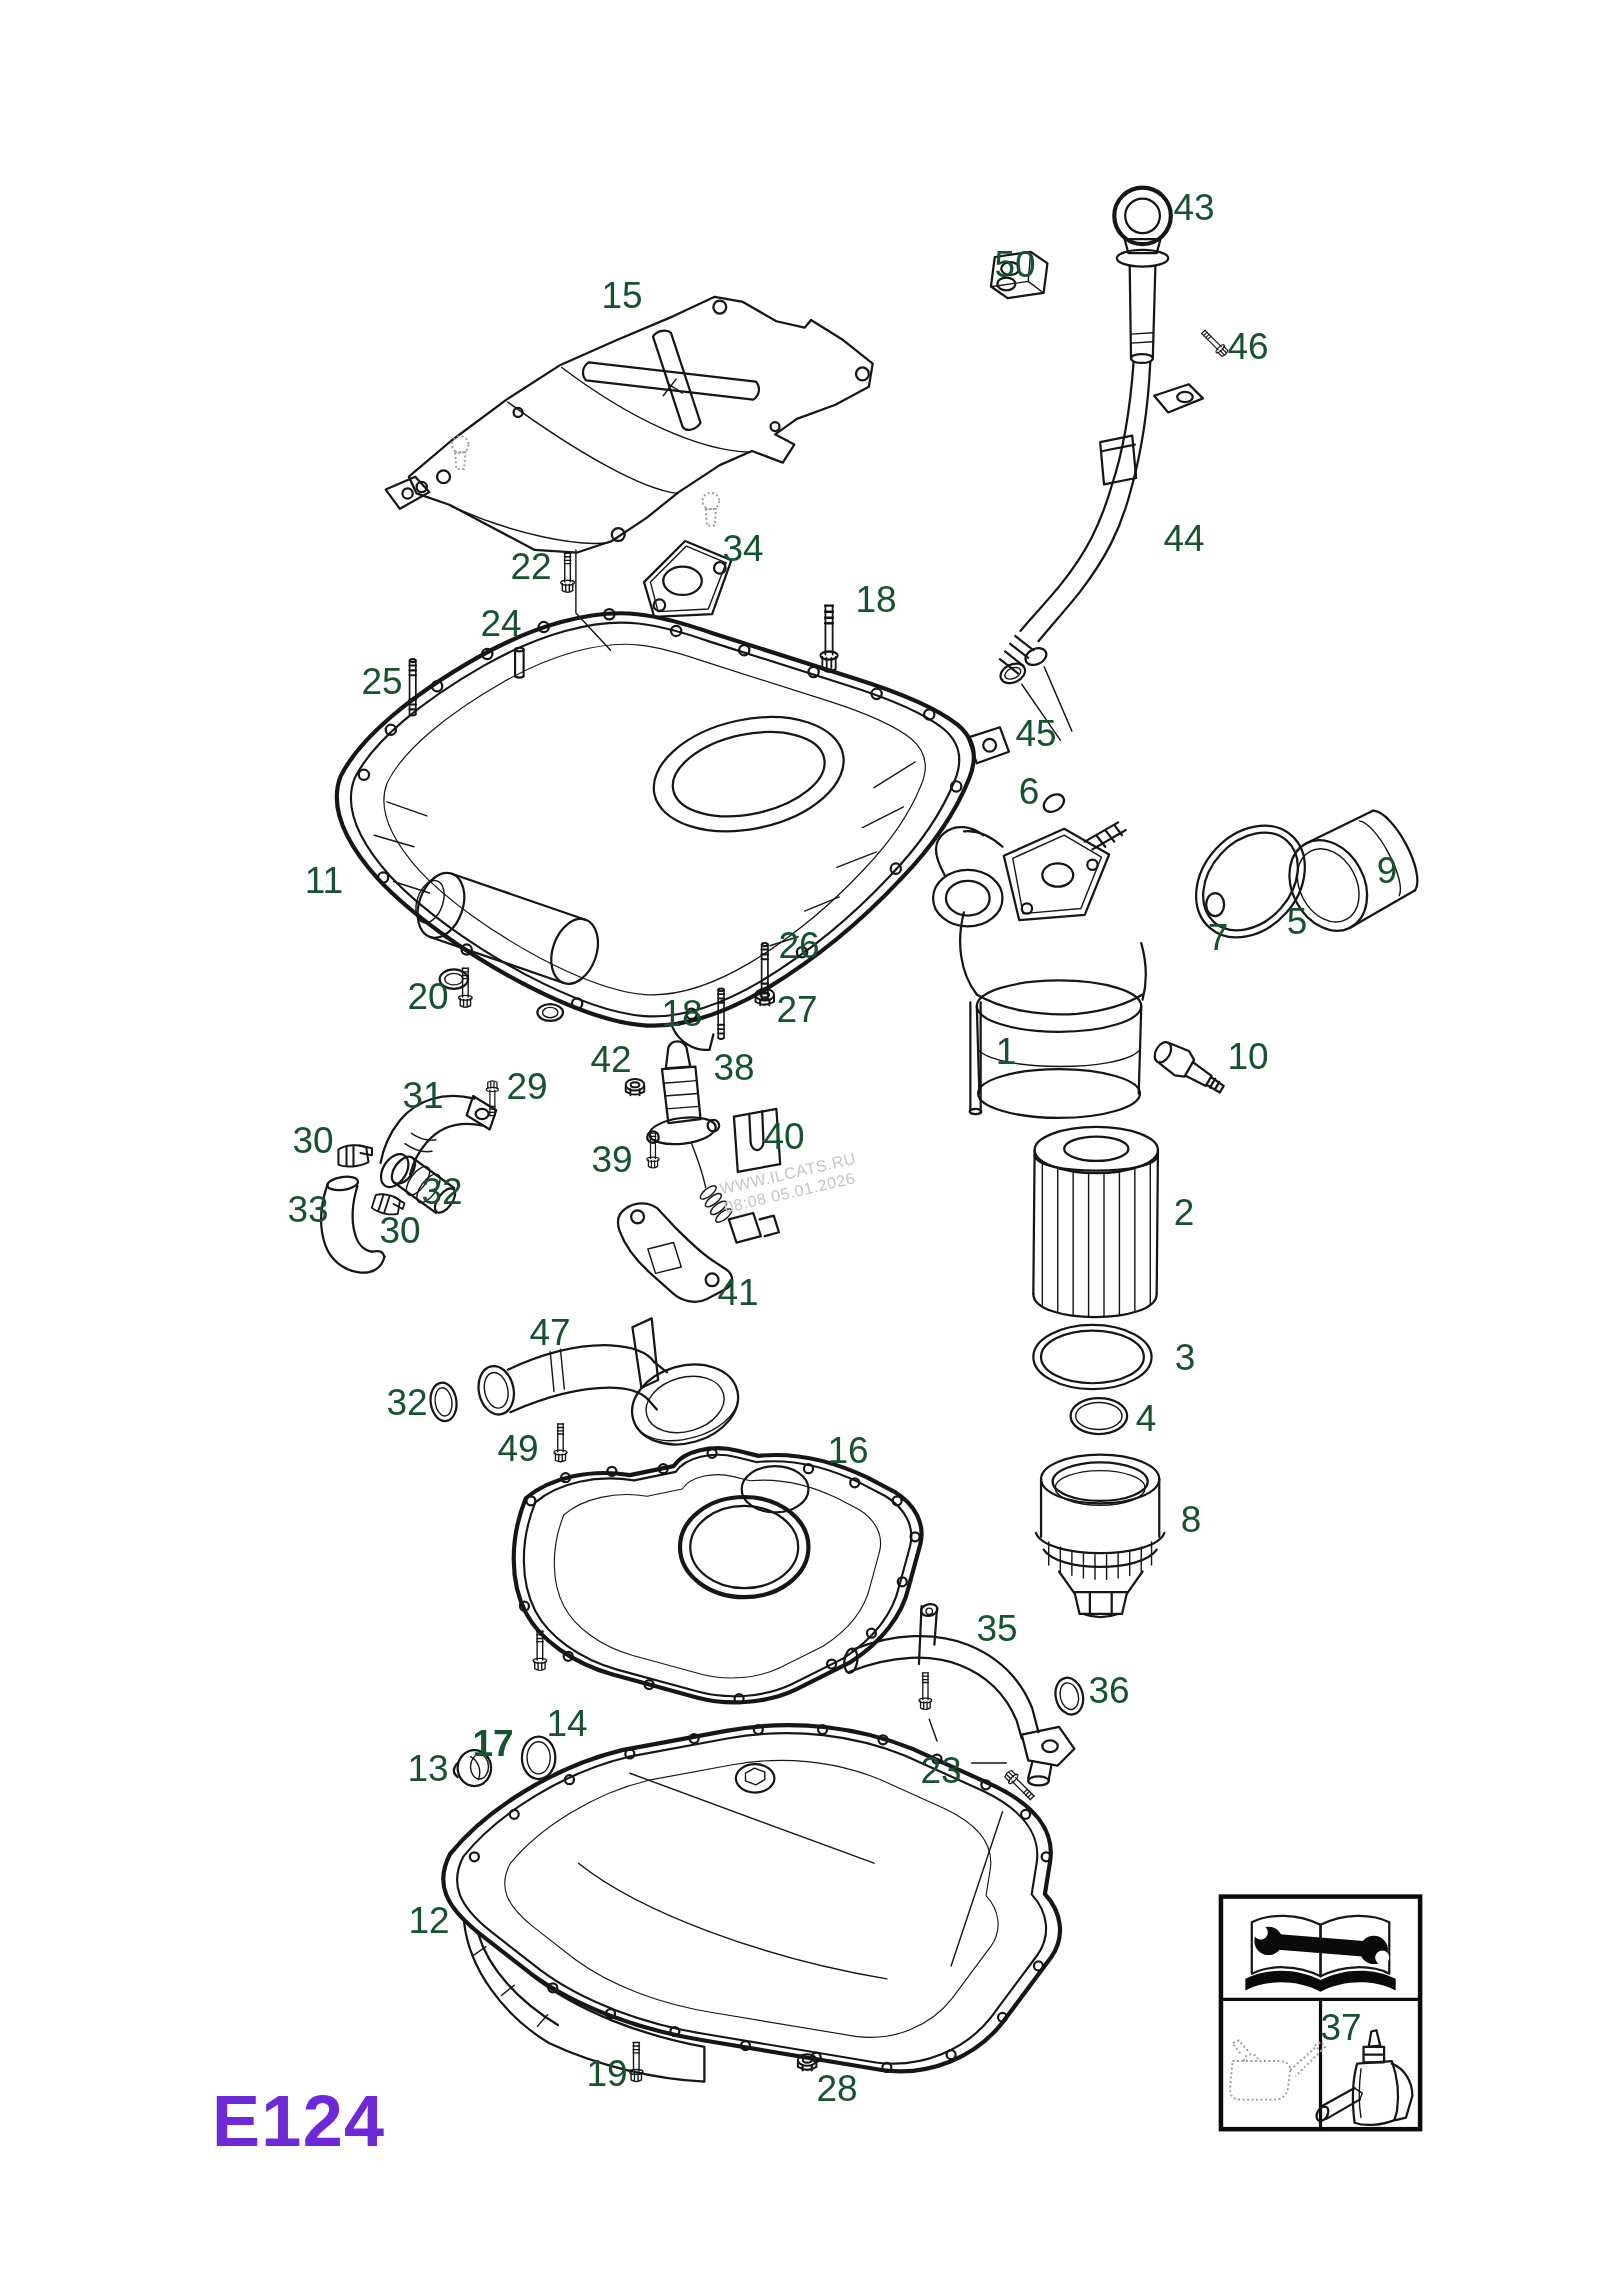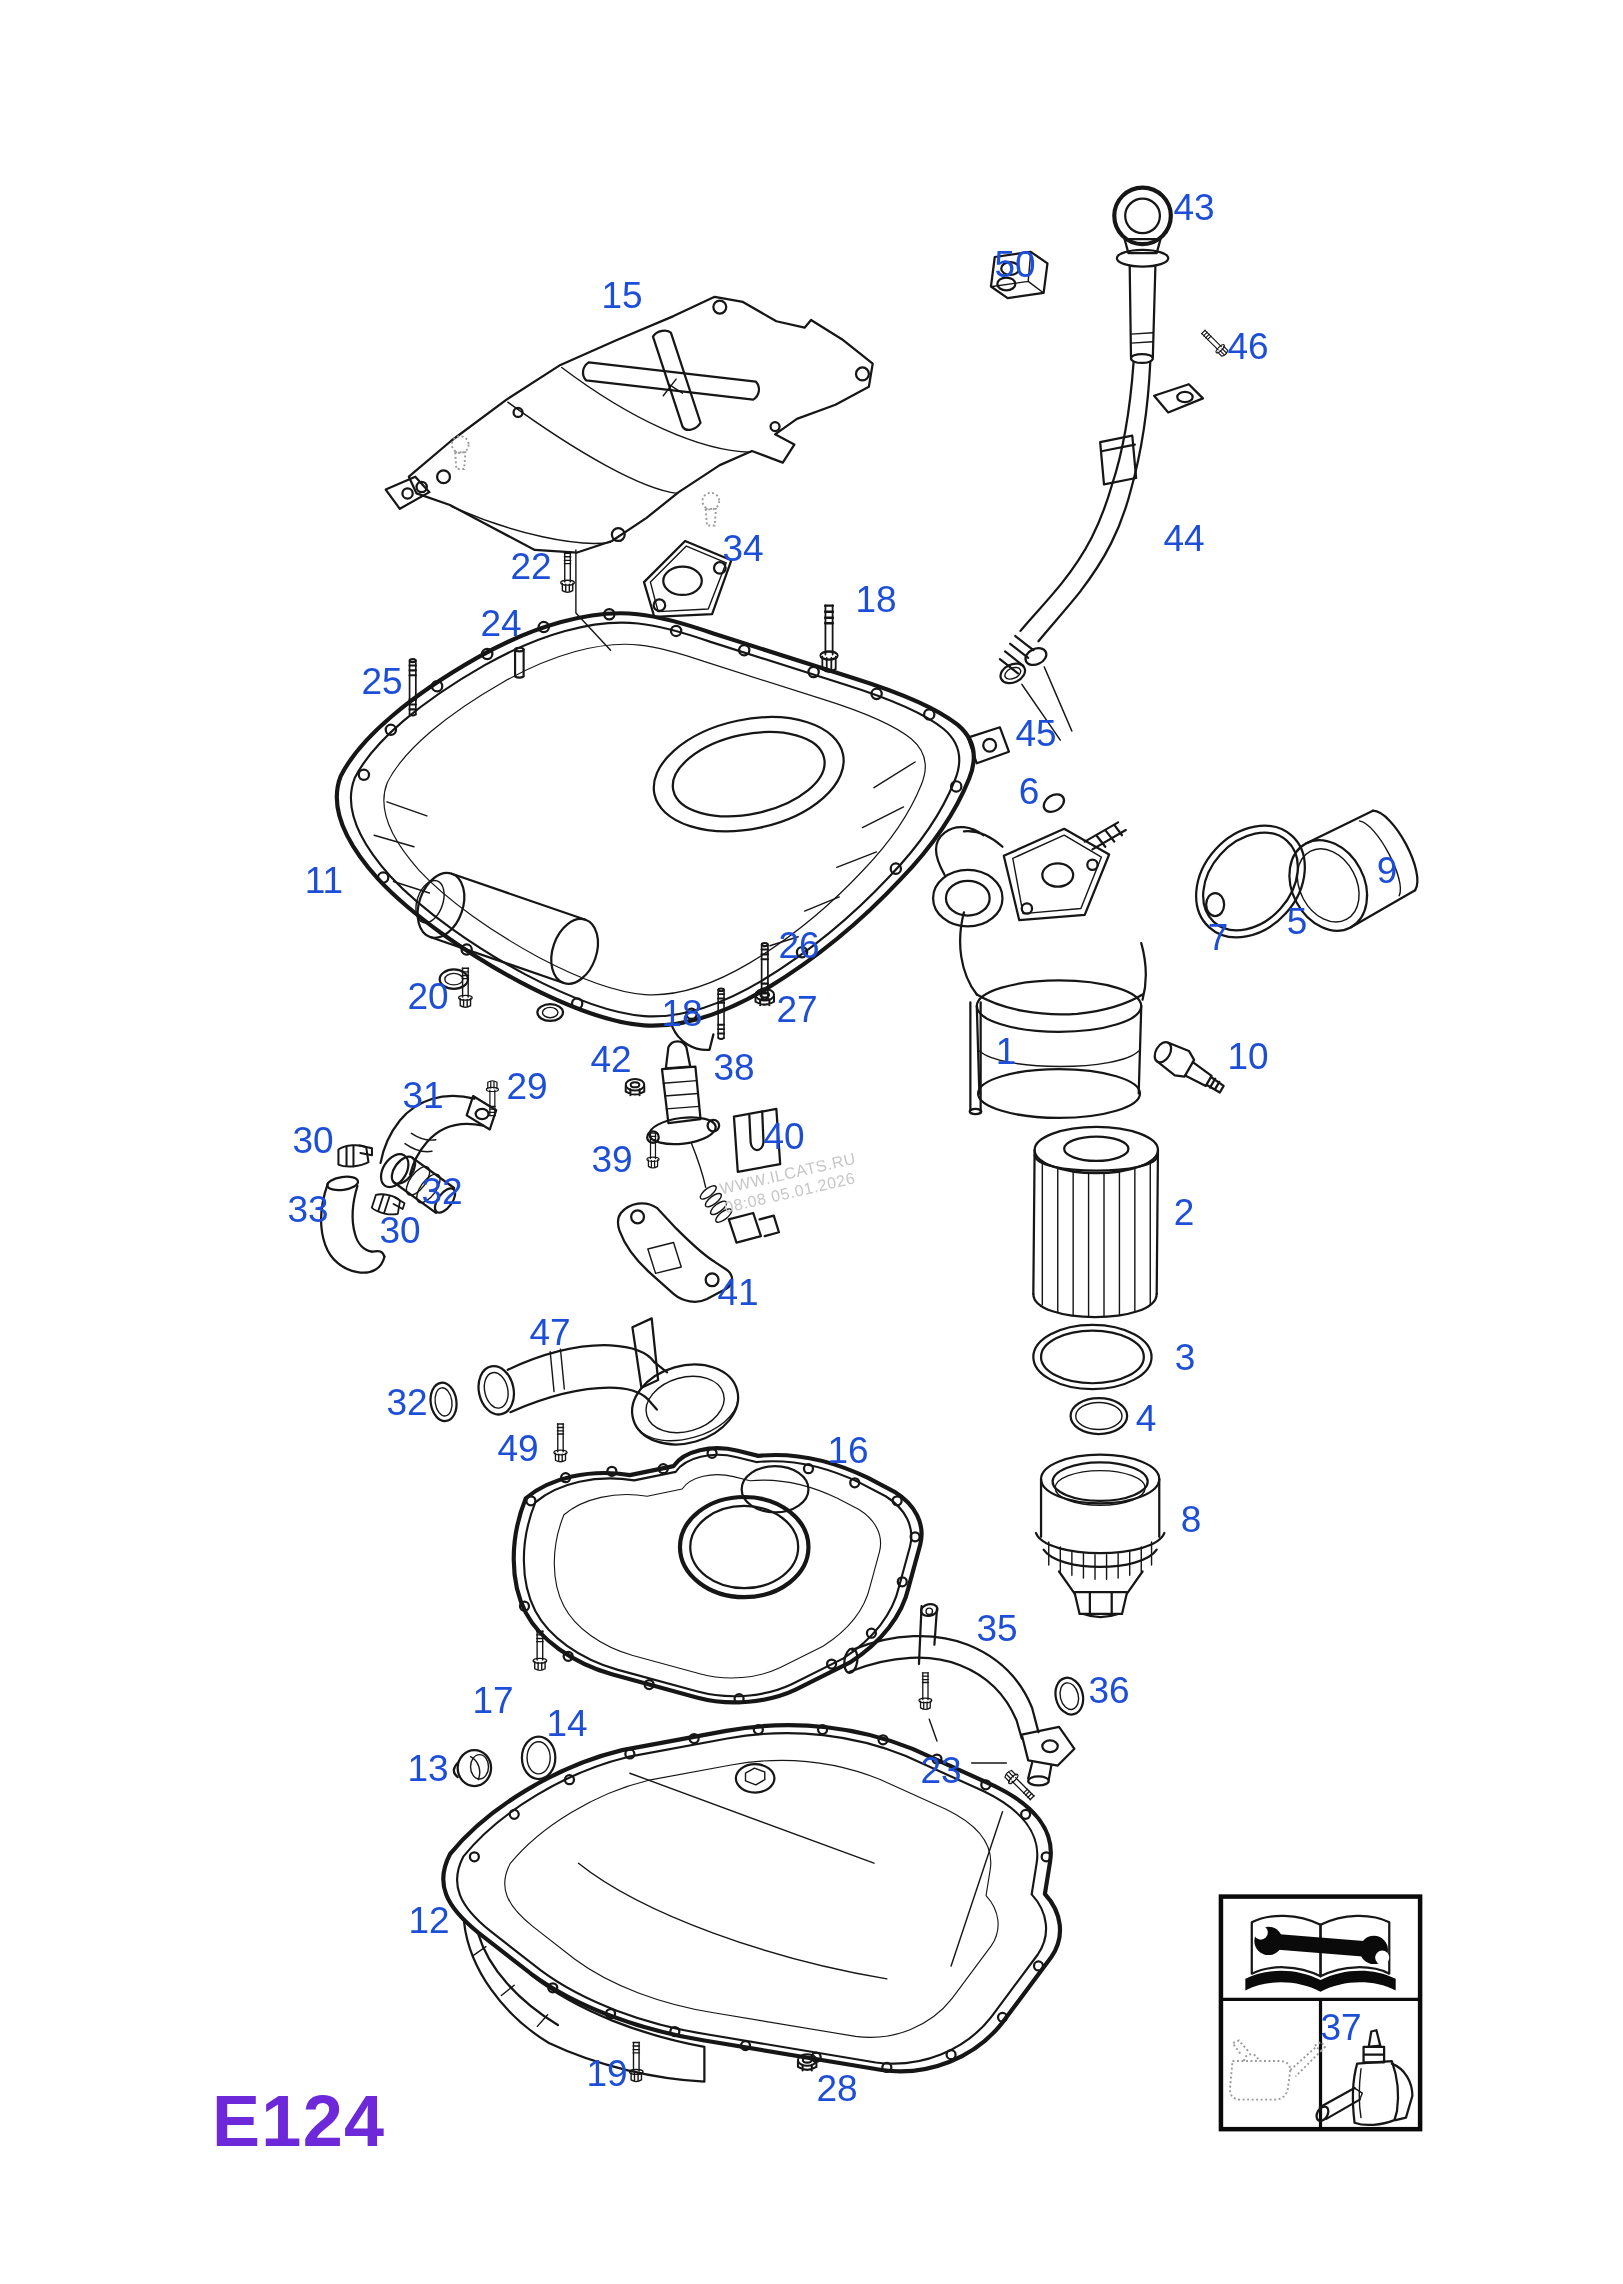--- a/index.html
+++ b/index.html
@@ -6,21 +6,21 @@
   .canvas{position:relative;width:1624px;height:2284px;background:#ffffff;
           font-family:"Liberation Sans",sans-serif;overflow:hidden;}
   svg{position:absolute;left:0;top:0;}
   .s{stroke:#161616;fill:none;stroke-width:3.5;stroke-linecap:round;stroke-linejoin:round;}
   .s2{stroke:#161616;fill:none;stroke-width:6.5;stroke-linecap:round;stroke-linejoin:round;}
   .thin{stroke-width:2.2;}
   .sym{stroke:#161616;fill:none;stroke-width:3.5;stroke-linecap:round;stroke-linejoin:round;}
   .dot{stroke:#9a9a9a;fill:none;stroke-width:3;stroke-dasharray:3 4;}
   .blk{fill:#0a0a0a;stroke:none;}
   .wht{fill:#ffffff;stroke:none;}
-  .plabel{position:absolute;transform:translate(-50%,-50%);font-size:37px;color:#1d4ed8;
+  .plabel{position:absolute;transform:translate(-50%,-50%);font-size:37px;color:#14532d;
           white-space:nowrap;font-family:"Liberation Sans",sans-serif;}
   .diagram-code{position:absolute;left:212px;top:2080px;font-size:72px;font-weight:bold;
           letter-spacing:1.3px;color:#6d28d9;}
   .watermark{position:absolute;left:718px;top:1180px;color:#c6c6c6;font-size:16px;
           line-height:19px;transform:rotate(-13deg);transform-origin:left top;
           letter-spacing:0.6px;white-space:nowrap;}
   .legend-num{position:absolute;left:1341px;top:2028px;}
 </style>
 </head>
 <body>
@@ -478,21 +478,21 @@
       <div class="plabel" style="left: 784px; top: 1137px;">40</div>
       <div class="plabel" style="left: 738px; top: 1293px;">41</div>
       <div class="plabel" style="left: 1184px; top: 1213px;">2</div>
       <div class="plabel" style="left: 1185px; top: 1358px;">3</div>
       <div class="plabel" style="left: 1146px; top: 1419px;">4</div>
       <div class="plabel" style="left: 1191px; top: 1520px;">8</div>
       <div class="plabel" style="left: 550px; top: 1333px;">47</div>
       <div class="plabel" style="left: 407px; top: 1403px;">32</div>
       <div class="plabel" style="left: 518px; top: 1449px;">49</div>
       <div class="plabel" style="left: 848px; top: 1451px;">16</div>
-      <div class="plabel" style="left: 493px; top: 1701px;">17</div>
+      <div class="plabel" style="left: 493px; top: 1744px; font-weight: bold;">17</div>
       <div class="plabel" style="left: 997px; top: 1629px;">35</div>
       <div class="plabel" style="left: 1109px; top: 1691px;">36</div>
       <div class="plabel" style="left: 941px; top: 1771px;">23</div>
       <div class="plabel" style="left: 567px; top: 1724px;">14</div>
       <div class="plabel" style="left: 428px; top: 1769px;">13</div>
       <div class="plabel" style="left: 429px; top: 1921px;">12</div>
       <div class="plabel" style="left: 607px; top: 2074px;">19</div>
       <div class="plabel" style="left: 837px; top: 2089px;">28</div>
     </div>
 

